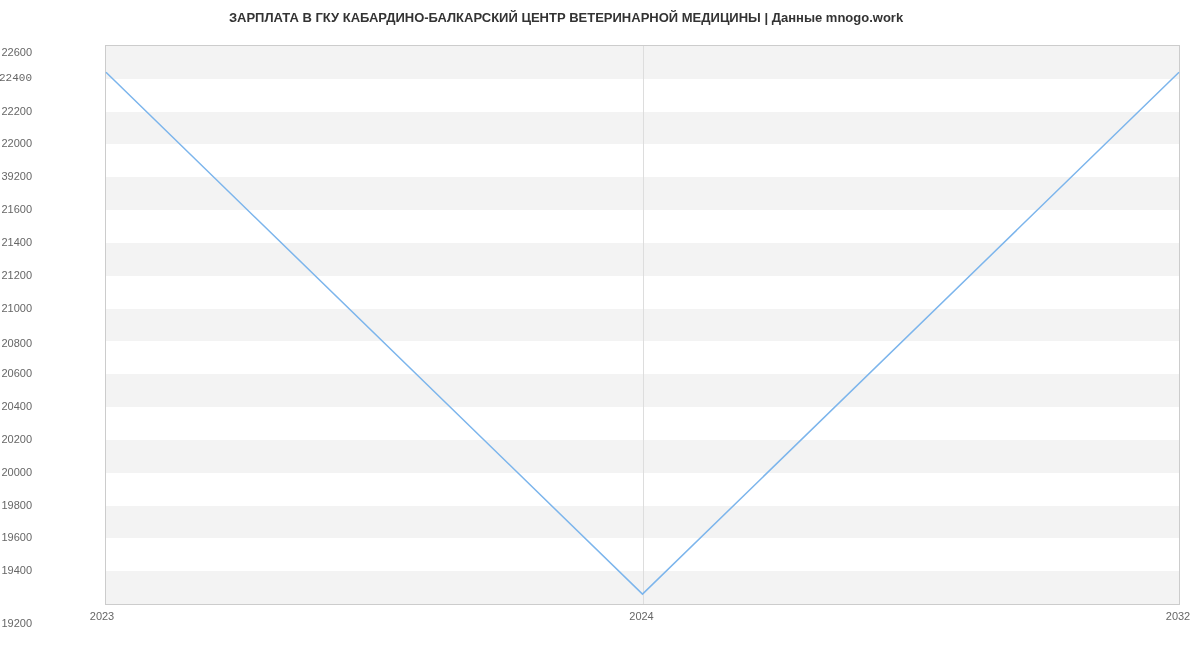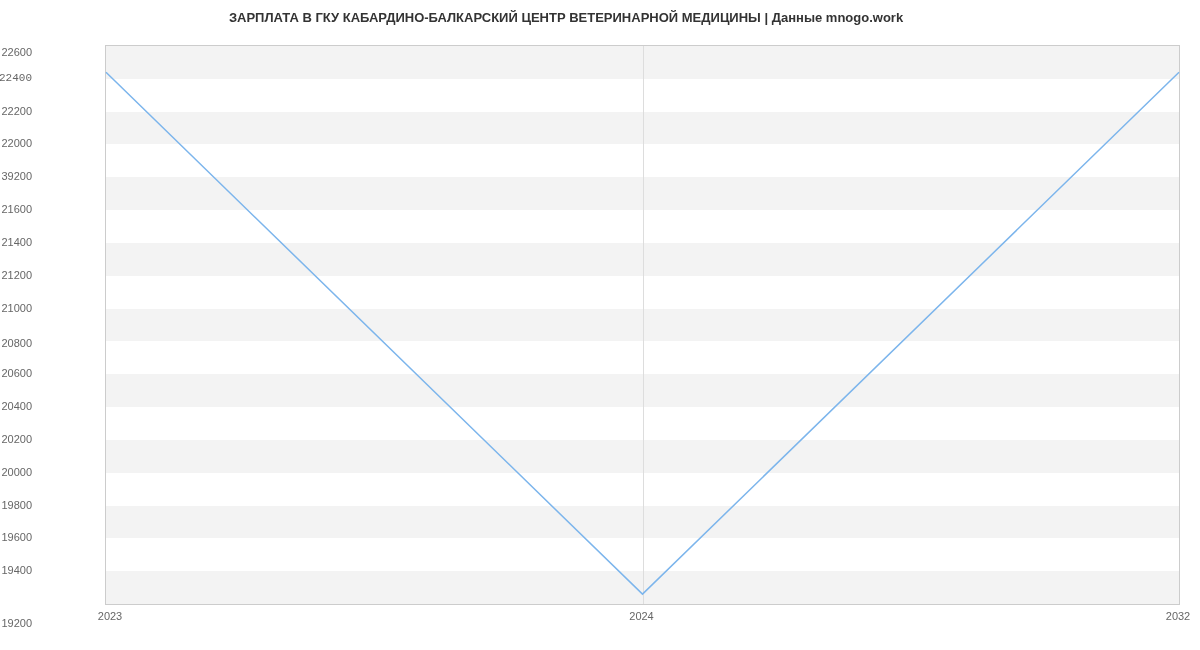--- a/index.html
+++ b/index.html
@@ -106,16 +106,16 @@
     <div class="y-tick" style="top: 343px;">20800</div>
     <div class="y-tick" style="top: 307.588px;">21000</div>
     <div class="y-tick" style="top: 274.765px;">21200</div>
     <div class="y-tick" style="top: 241.941px;">21400</div>
     <div class="y-tick" style="top: 209.118px;">21600</div>
     <div class="y-tick" style="top: 176.294px;">39200</div>
     <div class="y-tick" style="top: 143.471px;">22000</div>
     <div class="y-tick" style="top: 110.647px;">22200</div>
     <div class="y-tick" style="top: 77.8235px; font-family: Liberation Mono, monospace;">22400</div>
     <div class="y-tick" style="top: 45px; margin-top: 7px;">22600</div>
-    <div class="x-tick" style="left: 110px; text-align: right;">2023</div>
+    <div class="x-tick" style="left: 102px; text-align: right;">2023</div>
     <div class="x-tick" style="left: 641.5px;">2024</div>
     <div class="x-tick" style="left: 1178px;">2032</div>
   </div>
 
 </body></html>

